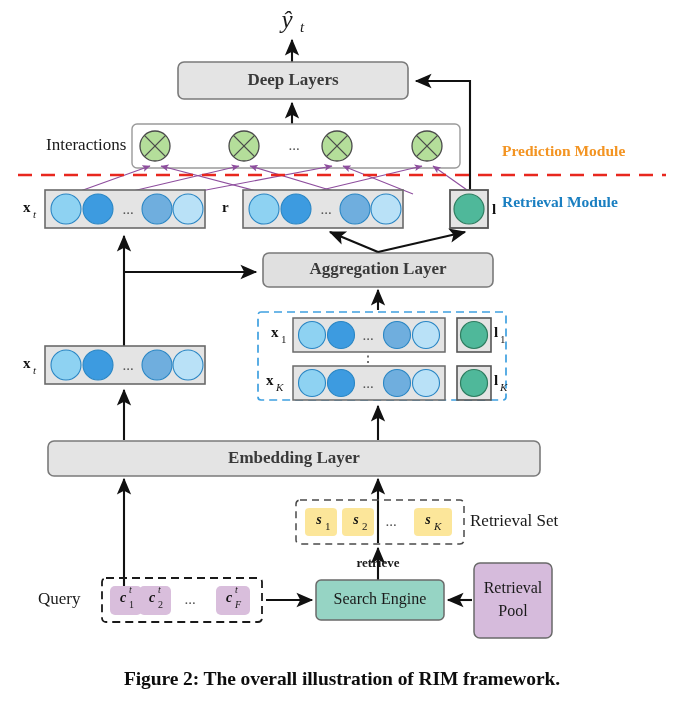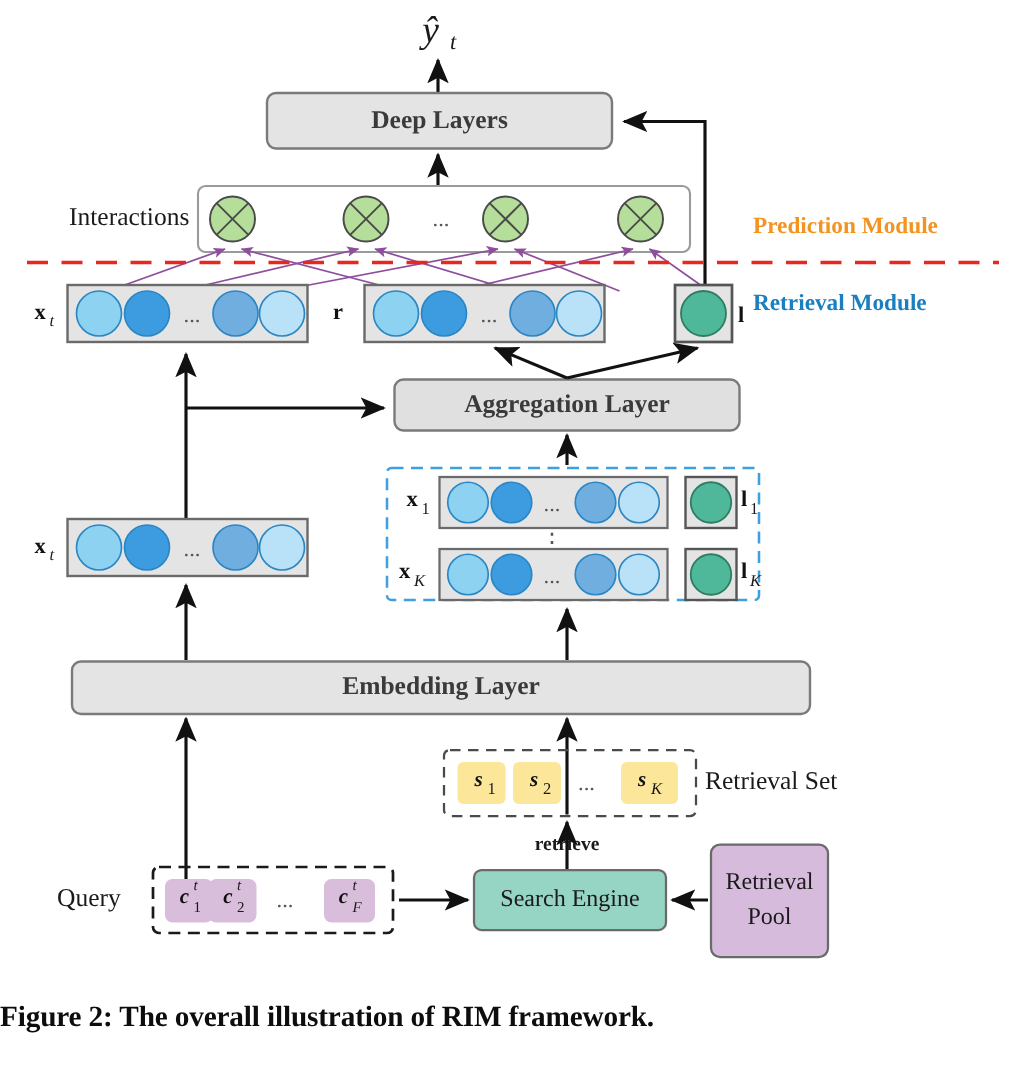--- a/index.html
+++ b/index.html
@@ -64,21 +64,21 @@
     font-size: 15px;
     fill: #555;
     text-anchor: middle;
     dominant-baseline: middle;
   }
   .caption {
     position: absolute;
     left: 0;
     top: 668px;
     width: 684px;
-    text-align: left;
+    text-align: center;
     font-family: "Liberation Serif", serif;
     font-weight: bold;
     font-size: 19.5px;
     color: #0d0d0d;
     letter-spacing: -0.1px;
   }
   .cellbox {
     font-family: "Liberation Serif", serif;
     font-style: italic;
     font-weight: bold;

